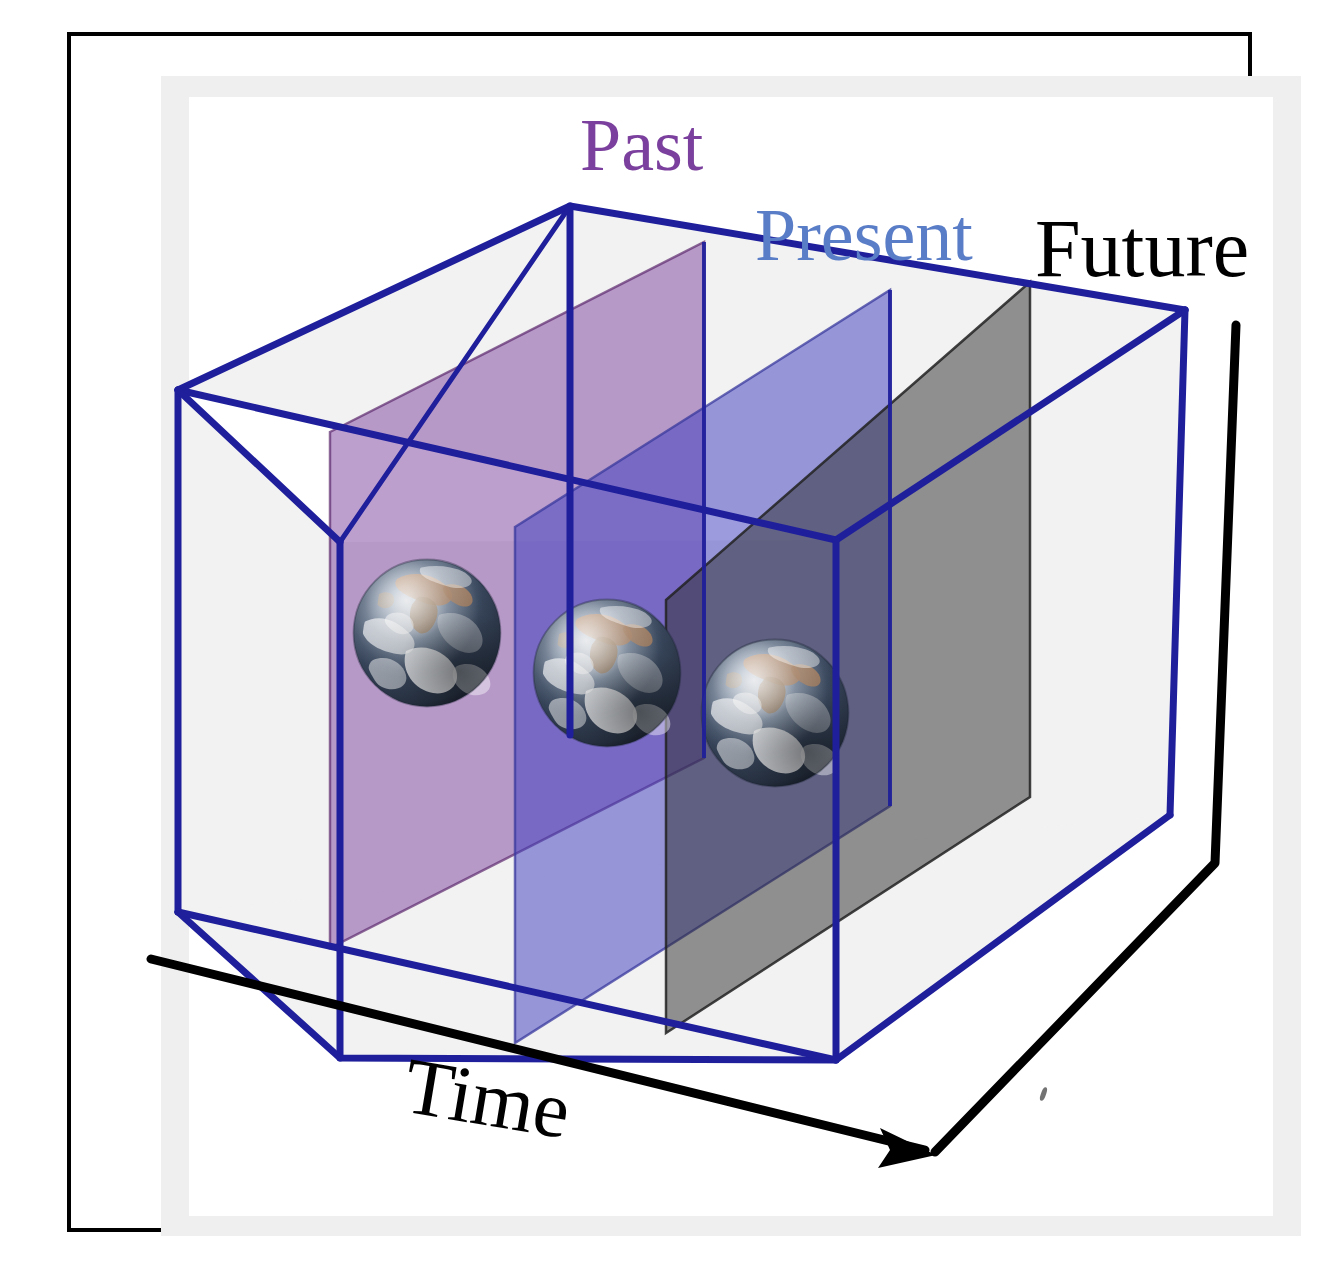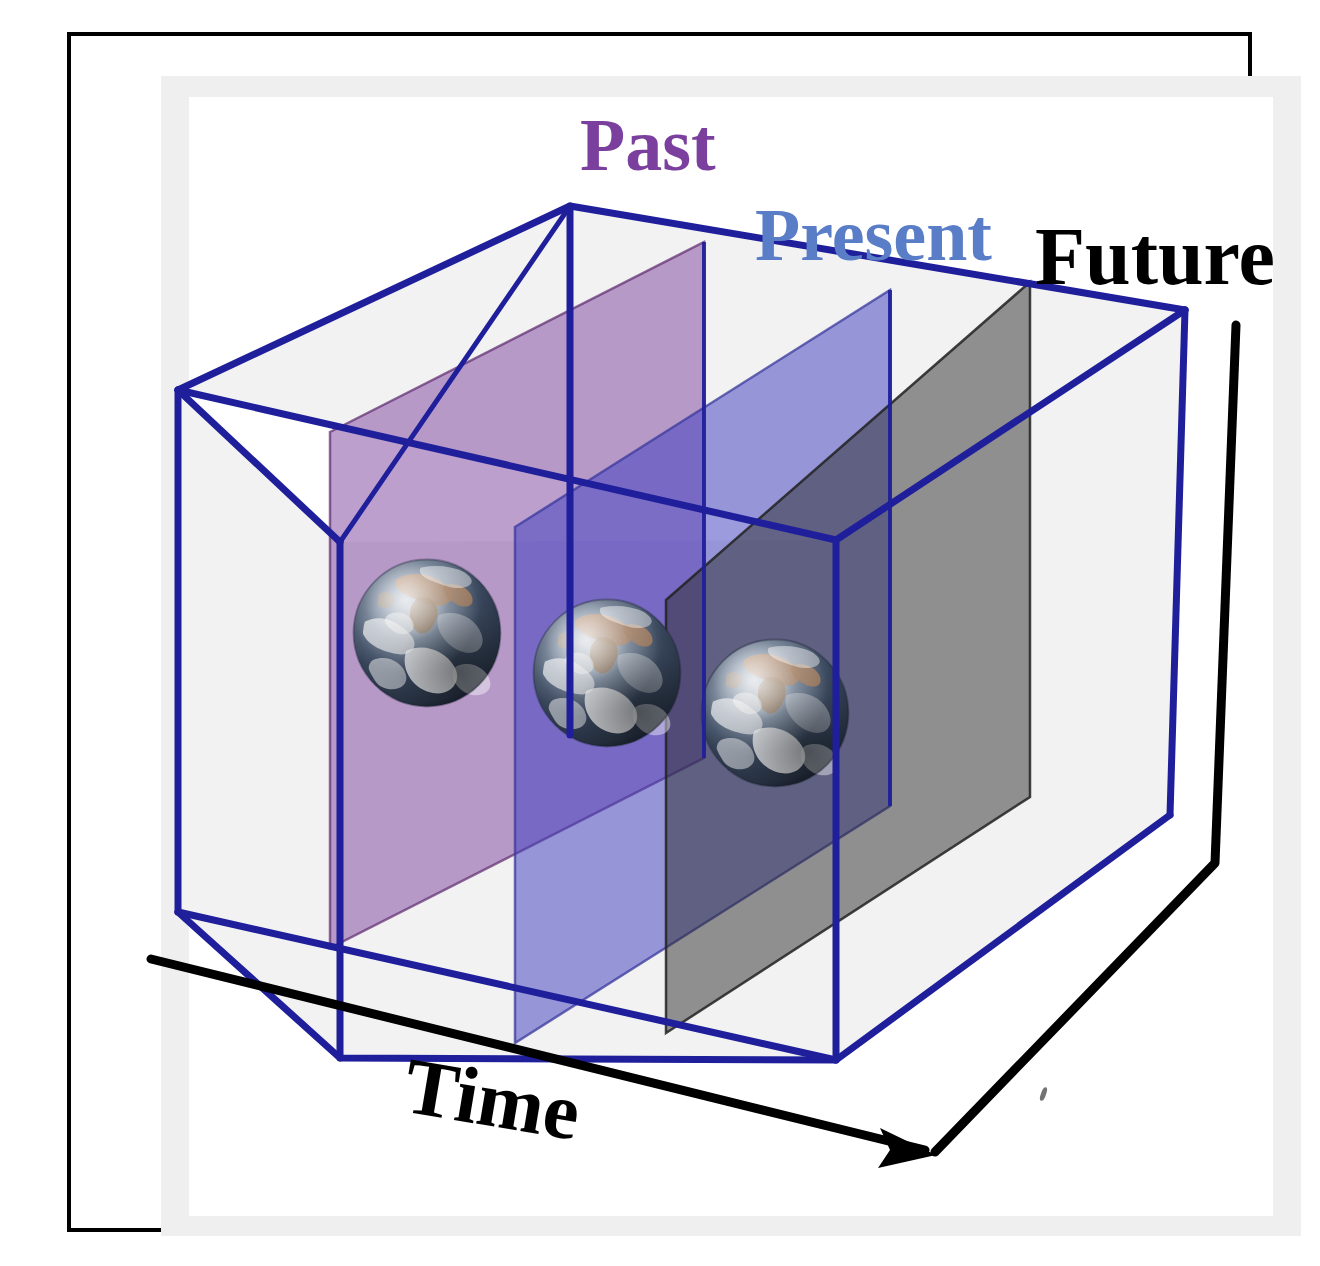--- a/index.html
+++ b/index.html
@@ -8,21 +8,20 @@
     padding: 0;
     background: #ffffff;
     font-family: "Liberation Serif", "DejaVu Serif", serif;
   }
   #page {
     position: relative;
     width: 1320px;
     height: 1266px;
     background: #ffffff;
     overflow: hidden;
-    font-weight: bold;
   }
   
   #outer-frame {
     position: absolute;
     left: 67px;
     top: 32px;
     width: 1185px;
     height: 1200px;
     border: 4px solid #000000;
     box-sizing: border-box;
@@ -73,21 +72,20 @@
     top: 158px;
     font-size: 74px;
     color: #5a7dc8;
     margin-top: 40px;
   }
   #label-future {
     left: 1035px;
     top: 208px;
     font-size: 82px;
     color: #000000;
-    margin-top: 8px;
   }
   #label-time {
     left: 412px;
     top: 1045px;
     font-size: 80px;
     color: #000000;
     transform: rotate(9.5deg);
     transform-origin: left top;
   }
   .speck {

